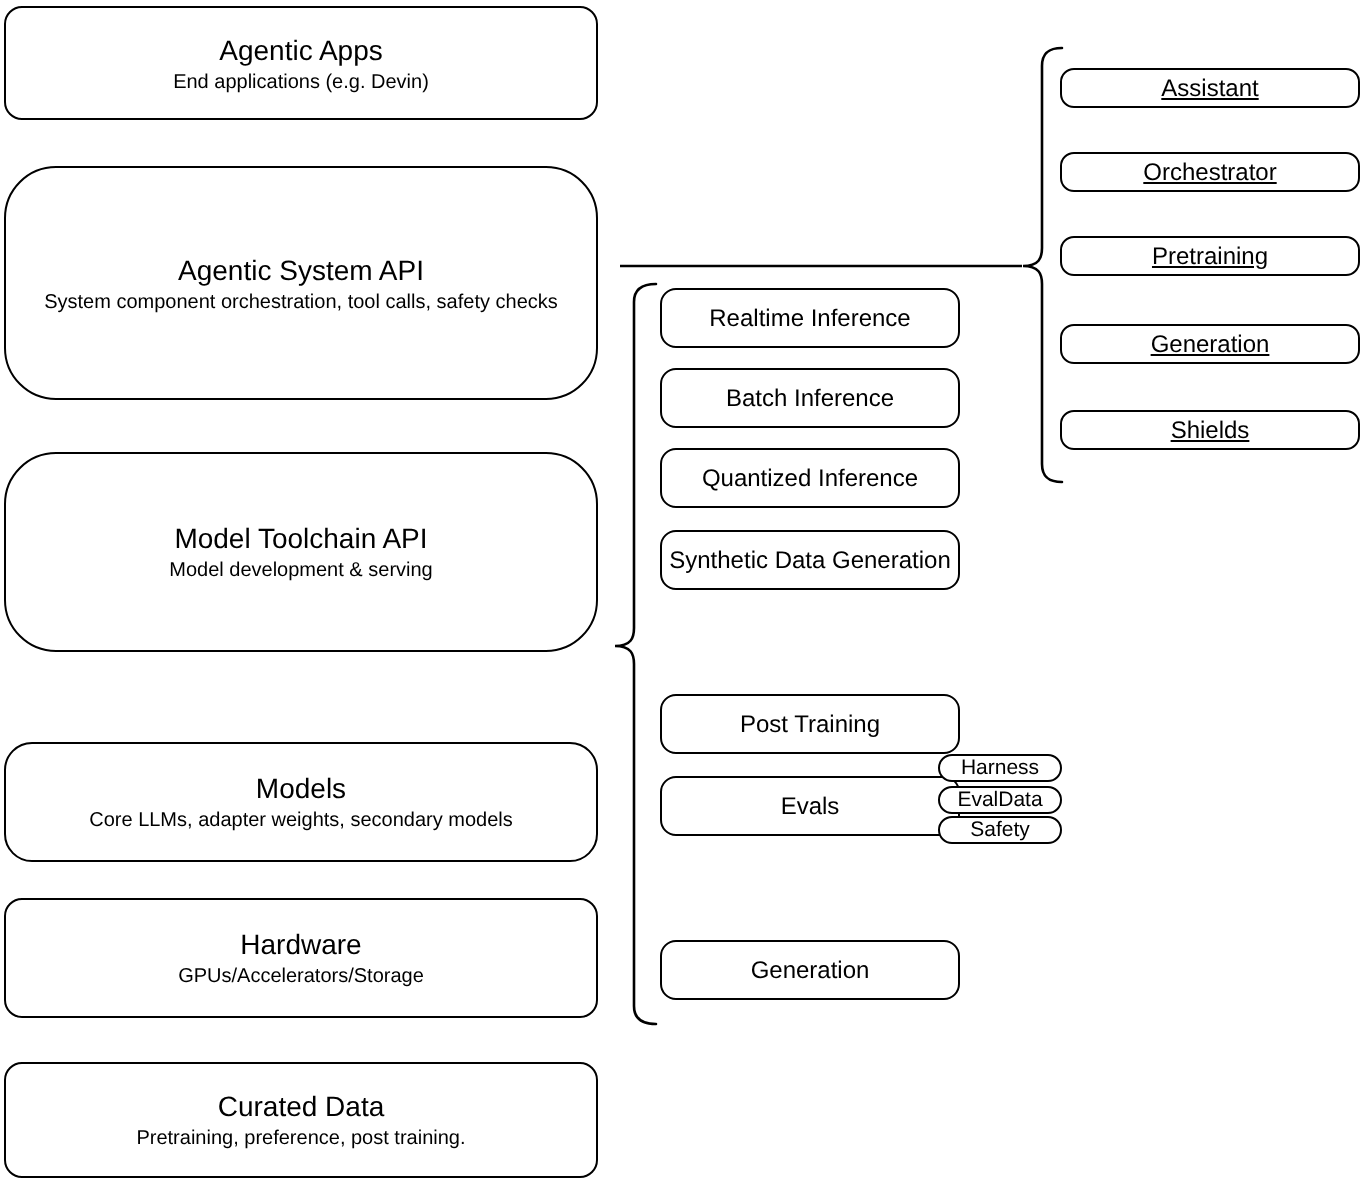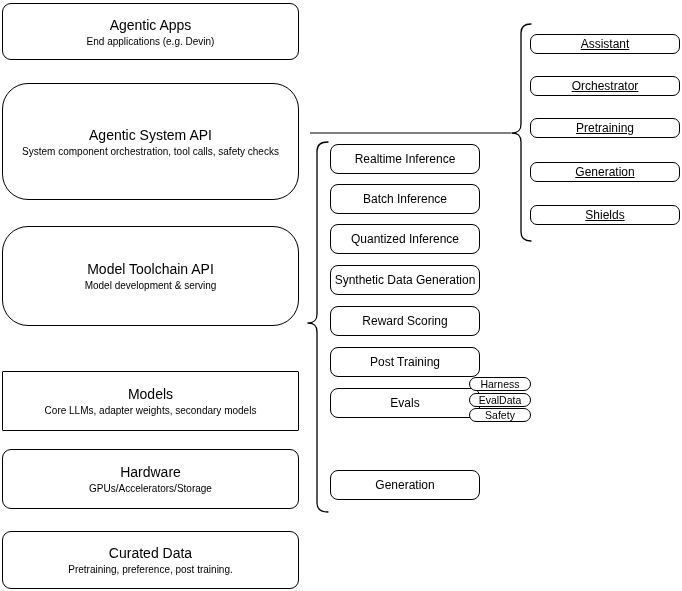--- a/index.html
+++ b/index.html
@@ -41,38 +41,37 @@
     <div class="sub">End applications (e.g. Devin)</div>
   </div>
   <div class="node layer" style="top:83px;height:117px;border-radius:26px">
     <div class="title">Agentic System API</div>
     <div class="sub">System component orchestration, tool calls, safety checks</div>
   </div>
   <div class="node layer" style="top:226px;height:100px;border-radius:26px">
     <div class="title">Model Toolchain API</div>
     <div class="sub">Model development &amp; serving</div>
   </div>
-  <div class="node layer" style="top:371px;height:60px;border-radius:1px">
+  <div class="node layer" style="top:371px;height:60px;border-radius:14px">
     <div class="title">Models</div>
     <div class="sub">Core LLMs, adapter weights, secondary models</div>
   </div>
   <div class="node layer" style="top:449px;height:60px;border-radius:9px">
     <div class="title">Hardware</div>
     <div class="sub">GPUs/Accelerators/Storage</div>
   </div>
   <div class="node svc" style="top:144px">Realtime Inference</div>
 
   <div class="node layer" style="top:531px;height:58px;border-radius:9px">
     <div class="title">Curated Data</div>
     <div class="sub">Pretraining, preference, post training.</div>
   </div>
   <div class="node svc" style="top:184px">Batch Inference</div>
   <div class="node svc" style="top:224px">Quantized Inference</div>
   <div class="node svc" style="top:265px">Synthetic Data Generation</div>
-  <div class="node svc" style="top:306px">Reward Scoring</div>
   <div class="node svc" style="top:347px">Post Training</div>
   <div class="node svc" style="top:388px">Evals</div>
   <div class="node svc" style="top:470px">Generation</div>
 
   <div class="node tag" style="top:377px">Harness</div>
   <div class="node tag" style="top:393px">EvalData</div>
   <div class="node tag" style="top:408px">Safety</div>
 
   <div class="node comp" style="top:34px">Assistant</div>
   <div class="node comp" style="top:76px">Orchestrator</div>

